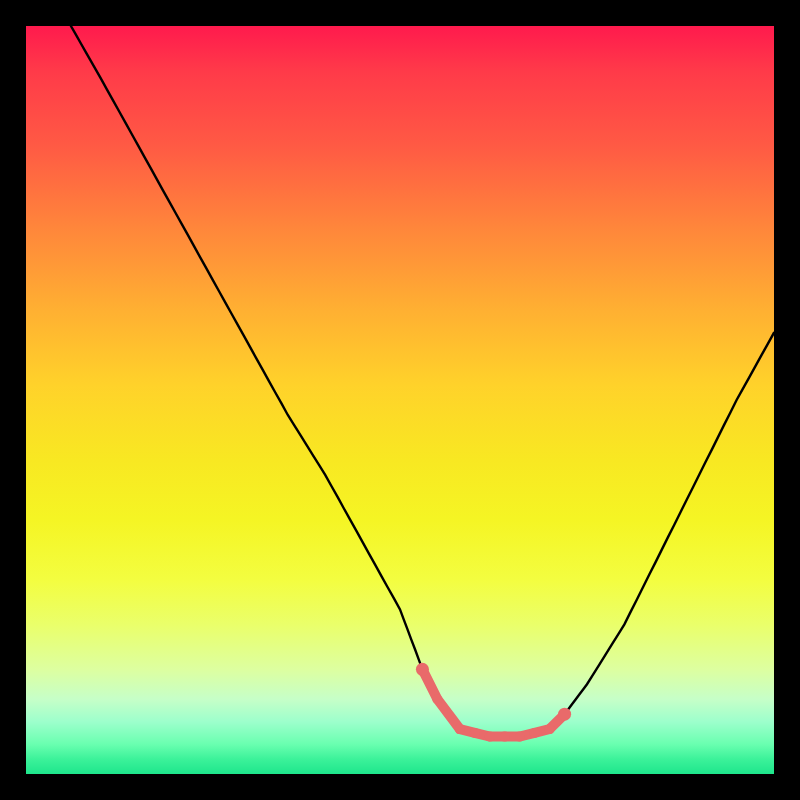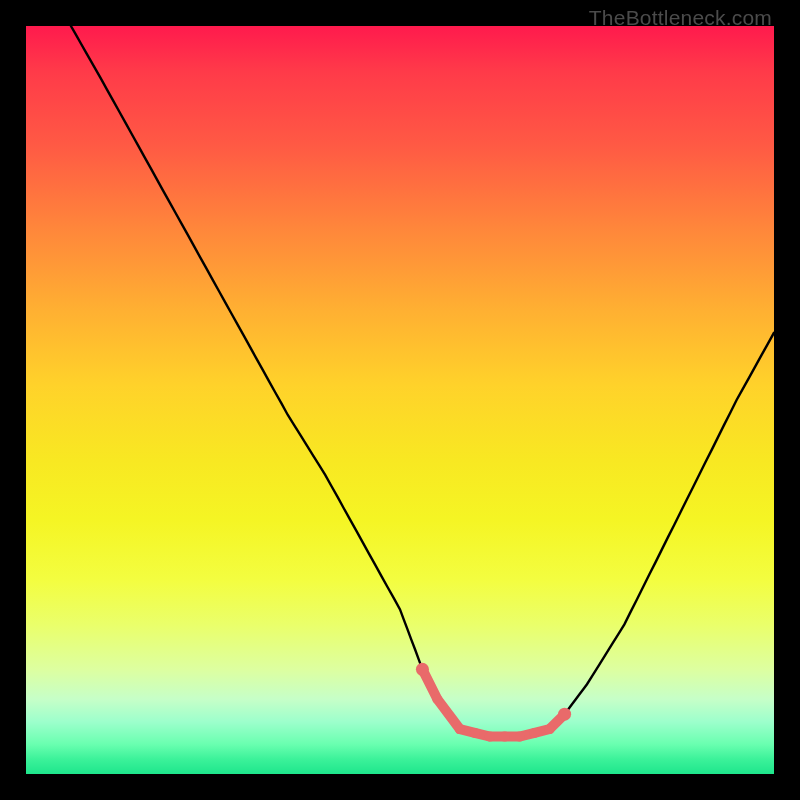--- a/index.html
+++ b/index.html
@@ -84,14 +84,13 @@
           <circle cx="463.8" cy="710.6" r="5" fill="#e96a6a"></circle>
           <circle cx="478.7" cy="710.6" r="5" fill="#e96a6a"></circle>
           <circle cx="493.7" cy="710.6" r="5" fill="#e96a6a"></circle>
           <circle cx="508.6" cy="706.9" r="5" fill="#e96a6a"></circle>
           <circle cx="523.6" cy="703.1" r="5" fill="#e96a6a"></circle>
           <circle cx="538.6" cy="688.2" r="6.5" fill="#e96a6a"></circle>
         </g>
     </svg>
   </div>
 
-  <div class="watermark">TheBottleneck.com</div>
 </div>
 
 </body></html>

